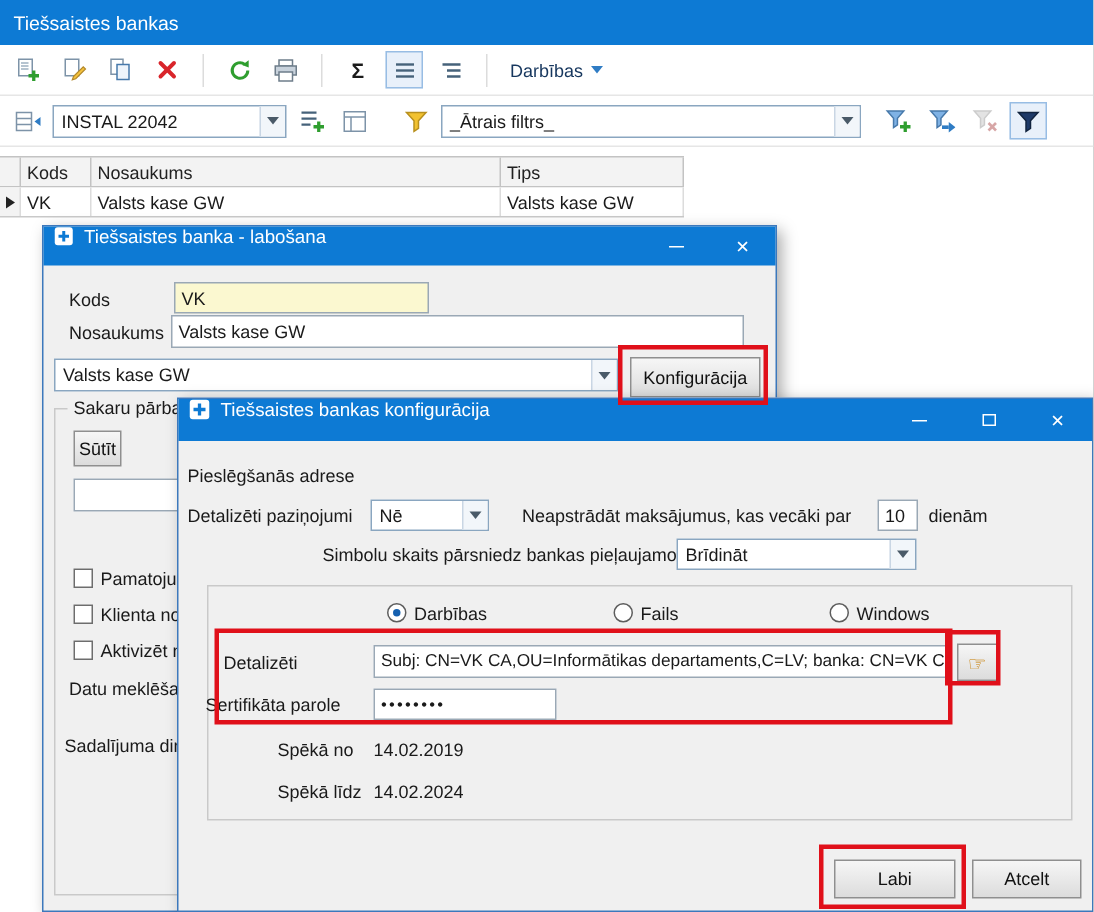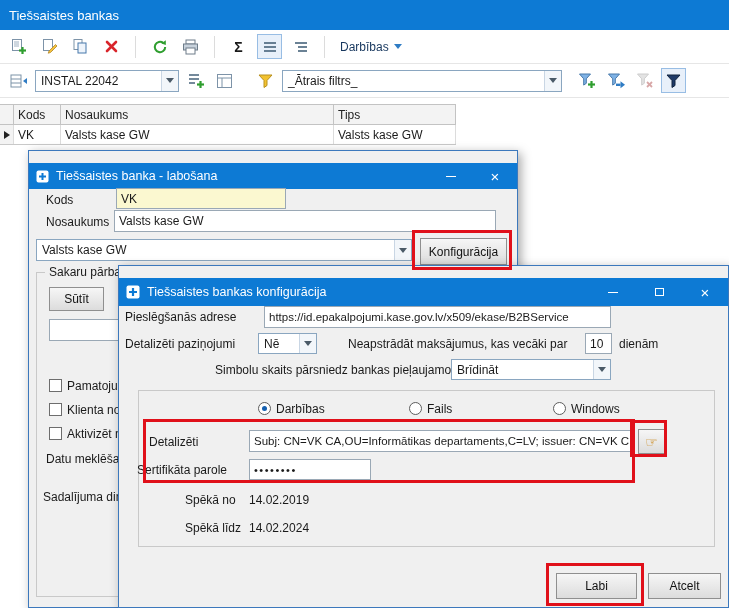--- a/index.html
+++ b/index.html
@@ -13,21 +13,21 @@
   .tbtn.pressed{background:#e8f0fa;border:1px solid #98bde4}
   .tbtn.disabled{opacity:.5}
   .tsep{width:1px;height:22px;background:#dcdcdc;margin:0 5px}
   .combo{background:#fff;border:1px solid #8aa6c0;display:flex;align-items:center;height:22px}
   .combo .cval{flex:1;padding:0 5px;white-space:nowrap;overflow:hidden}
   .combo .carr{width:17px;height:100%;display:flex;align-items:center;justify-content:center;border-left:1px solid #c9d6e4;background:#f2f6fa}
   .tri-down{width:0;height:0;border-left:4px solid transparent;border-right:4px solid transparent;border-top:5px solid #4a5a68}
   .field{background:#fff;border:1px solid #9aa8b5;display:flex;align-items:center;padding:0 4px;white-space:nowrap;overflow:hidden}
   .btn{background:linear-gradient(#f6f6f6,#dcdcdc);border:1px solid #8f8f8f;display:flex;align-items:center;justify-content:center;font-size:12px;color:#111}
   .dialog{position:absolute;background:#f0f0f0;border:1px solid #3c78bc;box-shadow:3px 3px 10px rgba(0,0,0,.35)}
-  .dlg-bar{background:#0d7ad4;color:#fff;display:flex;align-items:center;position:absolute;top:12px;left:0;right:0}
+  .dlg-bar{background:#0d7ad4;color:#fff;display:flex;align-items:flex-start;position:absolute;top:0;left:0;right:0}
   .dlg-title{font-size:12.5px;padding-left:7px;flex:1;white-space:nowrap;overflow:hidden}
   .dlg-ic{display:flex;align-items:center;padding-left:7px}
   .winbtn{width:44px;height:100%;display:flex;align-items:center;justify-content:center;color:#fff}
   .min-glyph{width:10px;height:1px;background:#fff;display:inline-block}
   .max-glyph{width:9px;height:8px;border:1px solid #fff;display:inline-block}
   .close-glyph{font-size:15px;line-height:1}
   .lbl{position:absolute;white-space:nowrap}
   .lbl.r{text-align:left}
   .groupbox{position:absolute;border:1px solid #c9c9c9}
   .grouplabel{position:absolute;background:#f0f0f0;padding:0 4px;white-space:nowrap}
@@ -130,21 +130,21 @@
 
   <div class="toolbar abs" style="left:0;top:64px;width:729px;height:34px;padding-left:6px;gap:4px">
     <div class="tbtn">
       <svg width="18" height="16" viewBox="0 0 18 16">
           <rect x="1" y="2" width="10" height="12" fill="#fff" stroke="#7d93a8"></rect>
           <line x1="1" y1="6" x2="11" y2="6" stroke="#7d93a8"></line>
           <line x1="1" y1="10" x2="11" y2="10" stroke="#7d93a8"></line>
           <path d="M17 5 L13 8 L17 11 Z" fill="#2f7cc4"></path>
         </svg>
     </div>
-    <div class="combo" style="width:144px">
+    <div class="combo" style="width:156px">
       <span class="cval">INSTAL 22042</span>
       <span class="carr">
           <span class="tri-down"></span>
         </span>
     </div>
     <div class="tbtn">
       <svg width="18" height="17" viewBox="0 0 18 17">
           <g stroke="#46627a" stroke-width="1.5">
             <line x1="2" y1="3" x2="12" y2="3"></line>
             <line x1="2" y1="7" x2="12" y2="7"></line>
@@ -254,21 +254,21 @@
       <span class="cval">Valsts kase GW</span>
       <span class="carr">
           <span class="tri-down"></span>
         </span>
     </div>
     <div class="btn abs" style="left:391px;top:87px;width:87px;height:27px">Konfigurācija</div>
 
     <div class="groupbox" style="left:7px;top:121px;width:470px;height:325px"></div>
     <div class="grouplabel" style="left:16px;top:114px">Sakaru pārbaud</div>
 
-    <div class="btn abs" style="left:20px;top:136px;width:55px;height:24px">Sūtīt</div>
+    <div class="btn abs" style="left:20px;top:136px;width:32px;height:24px">Sūtīt</div>
     <div class="field abs" style="left:20px;top:168px;width:92px;height:22px"></div>
 
     <div class="check" style="left:20px;top:228px"></div>
     <div class="lbl" style="left:38px;top:228px">Pamatojums</div>
     <div class="check" style="left:20px;top:252px"></div>
     <div class="lbl" style="left:38px;top:252px">Klienta nosa</div>
     <div class="check" style="left:20px;top:276px"></div>
     <div class="lbl" style="left:38px;top:276px">Aktivizēt ne</div>
 
     <div class="lbl" style="left:17px;top:301px">Datu meklēšana</div>
@@ -289,24 +289,23 @@
         </div>
       <div class="winbtn" style="width:46px">
           <span class="max-glyph"></span>
         </div>
       <div class="winbtn" style="width:46px">
           <span class="close-glyph">×</span>
         </div>
     </div>
 
     <div class="lbl r" style="left:6px;top:44px;width:134px">Pieslēgšanās adrese</div>
-    <div class="field abs" style="left:145px;top:40px;width:347px;height:22px;font-size:11.5px">https://id.epakalpojumi.kase.gov.lv/x509/ekase/B2BService</div>
 
     <div class="lbl r" style="left:6px;top:71px;width:134px">Detalizēti paziņojumi</div>
-    <div class="combo abs" style="left:139px;top:67px;width:59px;height:21px">
+    <div class="combo abs" style="left:128px;top:67px;width:79px;height:21px">
       <span class="cval">Nē</span>
       <span class="carr">
           <span class="tri-down"></span>
         </span>
     </div>
     <div class="lbl" style="left:229px;top:71px">Neapstrādāt maksājumus, kas vecāki par</div>
     <div class="field abs" style="left:466px;top:67px;width:27px;height:21px">10</div>
     <div class="lbl" style="left:500px;top:71px">dienām</div>
 
     <div class="lbl r" style="left:96px;top:97px;width:232px">Simbolu skaits pārsniedz bankas pieļaujamo</div>
@@ -320,21 +319,21 @@
     <div class="groupbox" style="left:19px;top:124px;width:577px;height:157px"></div>
 
     <span class="radio on" style="left:139px;top:136px"></span>
     <div class="lbl" style="left:157px;top:136px">Darbības</div>
     <span class="radio" style="left:290px;top:136px"></span>
     <div class="lbl" style="left:308px;top:136px">Fails</div>
     <span class="radio" style="left:434px;top:136px"></span>
     <div class="lbl" style="left:452px;top:136px">Windows</div>
 
     <div class="lbl r" style="left:30px;top:169px;width:96px">Detalizēti</div>
-    <div class="field abs" style="left:130px;top:164px;width:384px;height:22px;font-size:11.5px">Subj: CN=VK CA,OU=Informātikas departaments,C=LV; issuer: CN=VK C</div>
+    <div class="field abs" style="left:130px;top:164px;width:384px;height:22px;font-size:11.5px">Subj: CN=VK CA,OU=Informātikas departaments,C=LV; banka: CN=VK C</div>
     <div class="btn abs" style="left:519px;top:163px;width:27px;height:25px">
       <span style="color:#c77d00;font-size:14px;line-height:1">☞</span>
     </div>
 
     <div class="lbl r" style="left:18px;top:197px;width:108px">Sertifikāta parole</div>
     <div class="field abs" style="left:130px;top:193px;width:122px;height:21px;font-size:11px;letter-spacing:1.5px">••••••••</div>
 
     <div class="lbl" style="left:66px;top:227px">Spēkā no</div>
     <div class="lbl" style="left:130px;top:227px">14.02.2019</div>
     <div class="lbl" style="left:66px;top:255px">Spēkā līdz</div>

